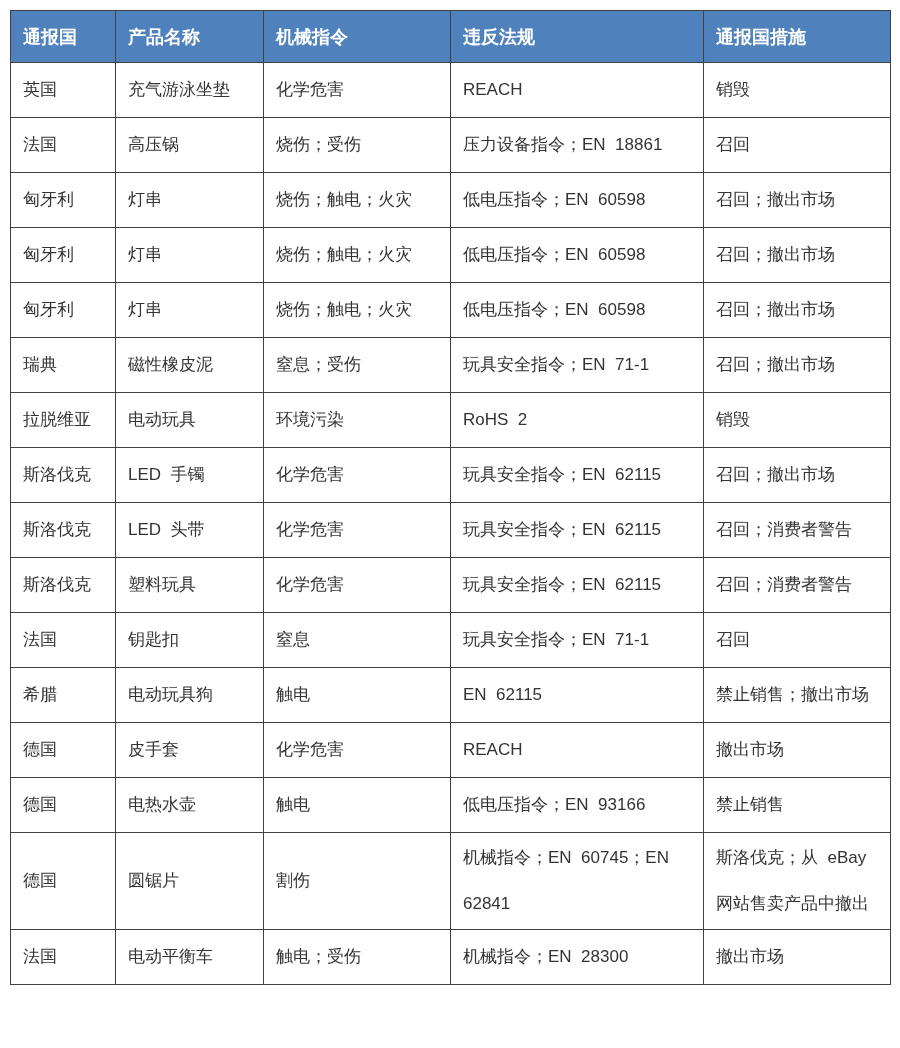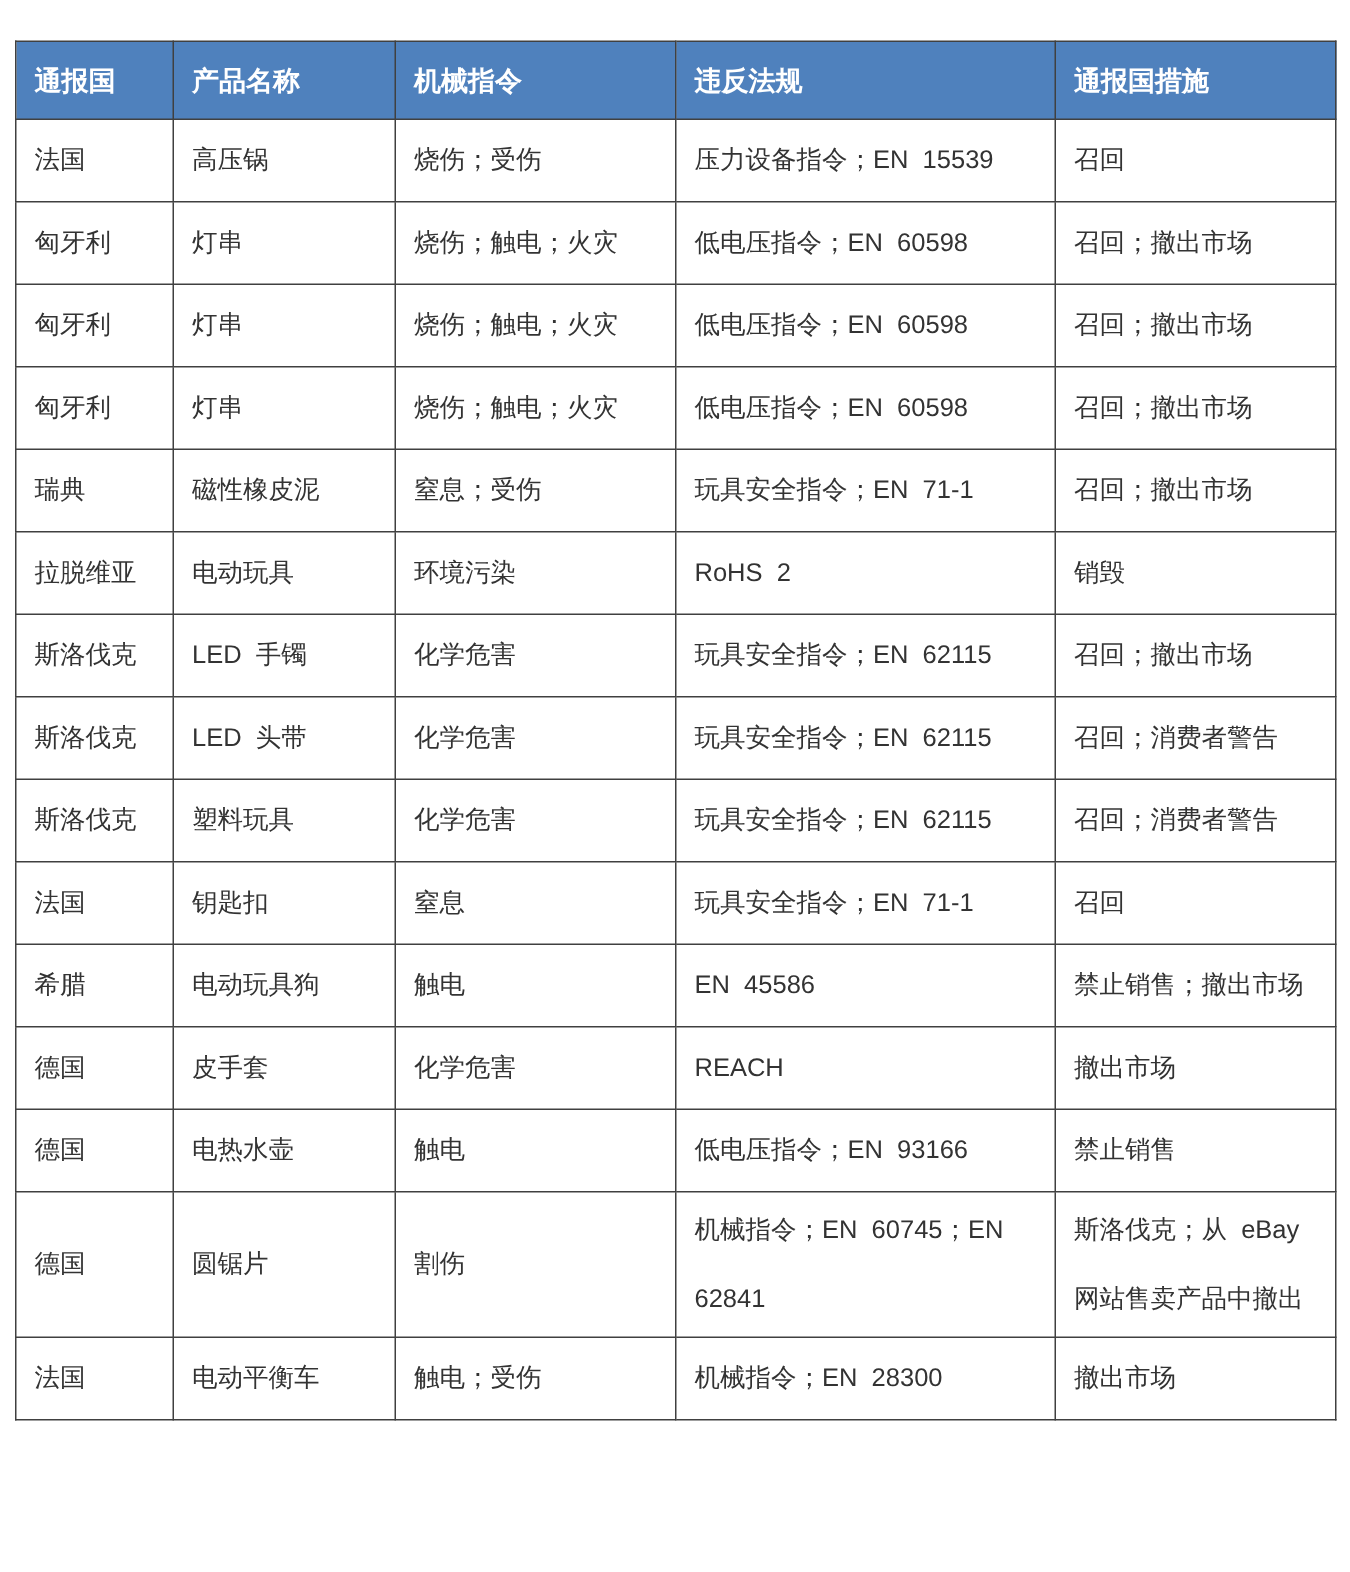--- a/index.html
+++ b/index.html
@@ -10,21 +10,21 @@
     --page-bg:#FFFFFF;
   }
   *{box-sizing:border-box;}
   html,body{margin:0;padding:0;}
   body{
     width:900px;height:1048px;
     background:var(--page-bg);
     font-family:"Liberation Sans","DejaVu Sans",sans-serif;
   }
   .table-wrap{
-    position:absolute;left:10px;top:27px;width:880px;
+    position:absolute;left:10px;top:10px;width:880px;
   }
   table{
     border-collapse:collapse;
     table-layout:fixed;
     width:880px;
   }
   th{
     background:var(--header-bg);
     color:var(--header-text);
     font-weight:bold;
@@ -63,24 +63,31 @@
       <tr>
         <th>通报国</th>
         <th>产品名称</th>
         <th>机械指令</th>
         <th>违反法规</th>
         <th>通报国措施</th>
       </tr>
     </thead>
     <tbody>
         <tr>
+          <td>英国</td>
+          <td>充气游泳坐垫</td>
+          <td>化学危害</td>
+          <td>REACH</td>
+          <td>销毁</td>
+        </tr>
+        <tr>
           <td>法国</td>
           <td>高压锅</td>
           <td>烧伤；受伤</td>
-          <td>压力设备指令；EN  15539</td>
+          <td>压力设备指令；EN  18861</td>
           <td>召回</td>
         </tr>
         <tr>
           <td>匈牙利</td>
           <td>灯串</td>
           <td>烧伤；触电；火灾</td>
           <td>低电压指令；EN  60598</td>
           <td>召回；撤出市场</td>
         </tr>
         <tr>
@@ -136,21 +143,21 @@
           <td>法国</td>
           <td>钥匙扣</td>
           <td>窒息</td>
           <td>玩具安全指令；EN  71-1</td>
           <td>召回</td>
         </tr>
         <tr>
           <td>希腊</td>
           <td>电动玩具狗</td>
           <td>触电</td>
-          <td>EN  45586</td>
+          <td>EN  62115</td>
           <td>禁止销售；撤出市场</td>
         </tr>
         <tr>
           <td>德国</td>
           <td>皮手套</td>
           <td>化学危害</td>
           <td>REACH</td>
           <td>撤出市场</td>
         </tr>
         <tr>

